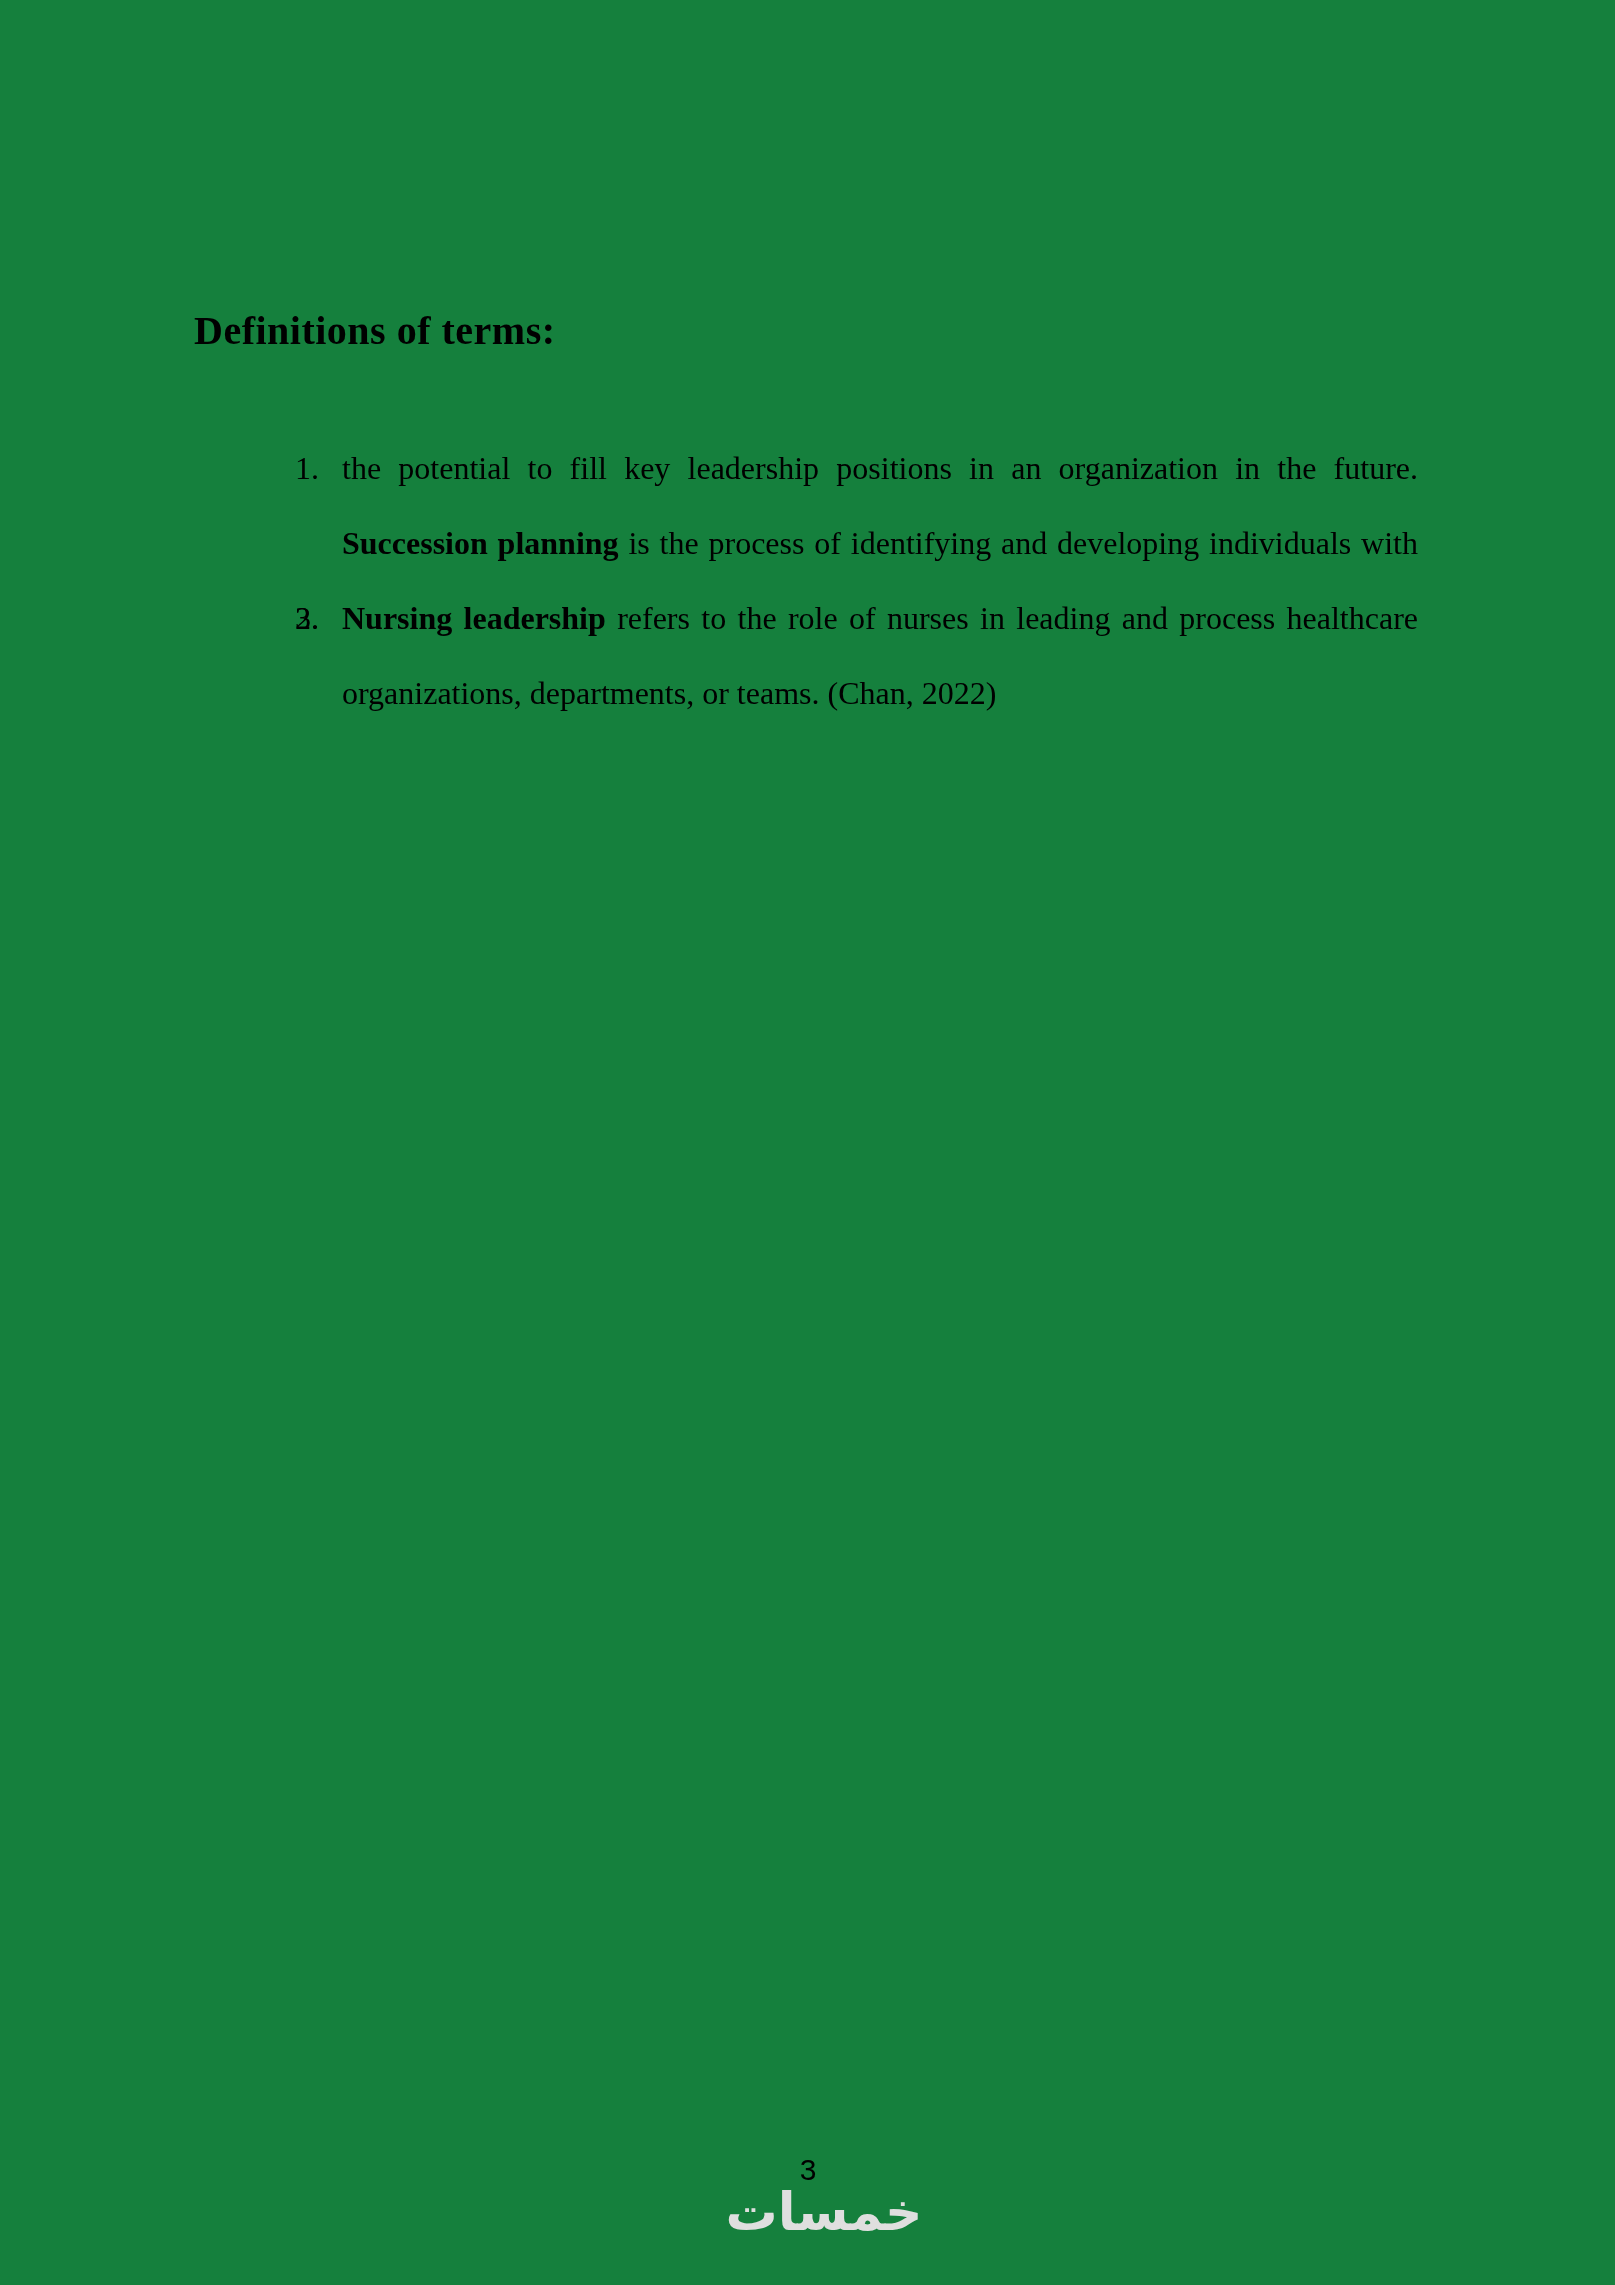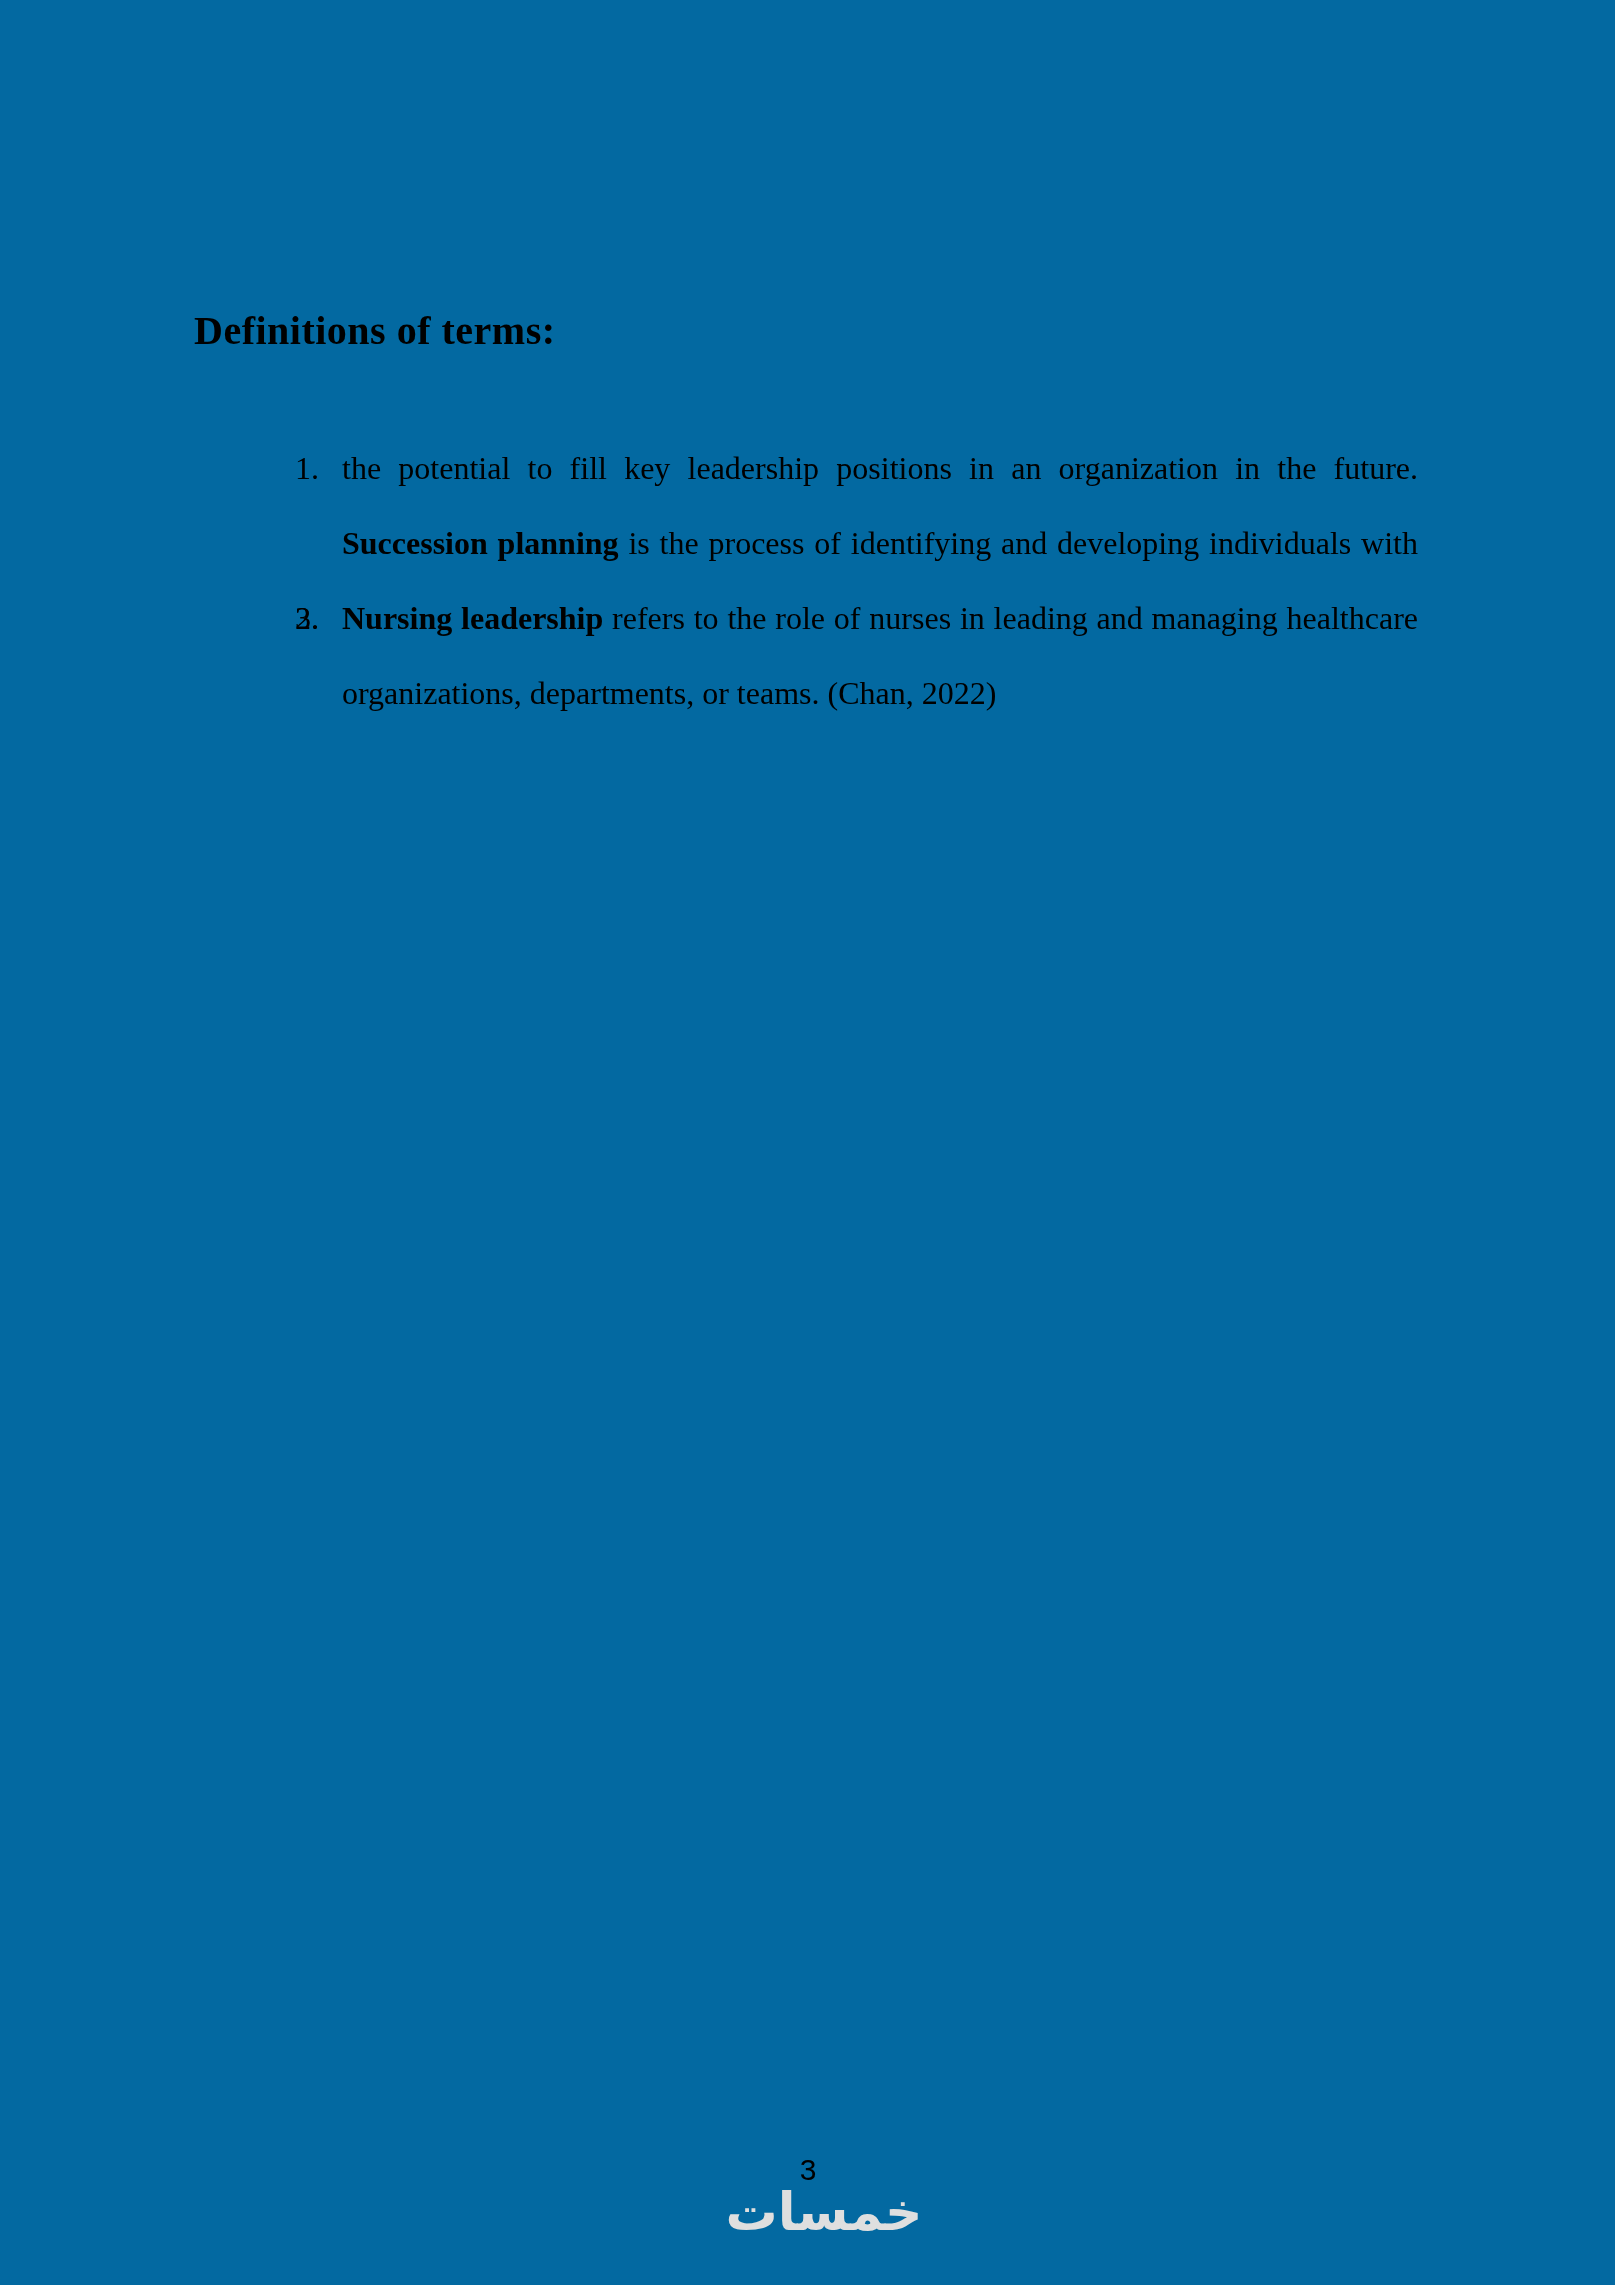--- a/index.html
+++ b/index.html
@@ -4,21 +4,21 @@
 <style>
   html, body {
     margin: 0;
     padding: 0;
     background: #ffffff;
   }
   .page {
     position: relative;
     width: 1616px;
     height: 2285px;
-    background: #0369a1;
+    background: #15803d;
     font-family: "Liberation Serif", "DejaVu Serif", serif;
     color: #000000;
     overflow: hidden;
   }
   .doc-title {
     position: absolute;
     left: 194px;
     top: 280px;
     font-size: 40px;
     font-weight: bold;
@@ -95,21 +95,21 @@
       <div class="line just">the potential to fill key leadership positions in an organization in the future.</div>
       <div class="line just"><span class="term">Succession planning</span><span> is the process of identifying and developing individuals with</span></div>
     </div>
 
     <div class="list-item">
       <span class="num">2.</span>
     </div>
 
     <div class="list-item">
       <span class="num">3.</span>
-      <div class="line just"><span class="term">Nursing leadership</span><span> refers to the role of nurses in leading and managing healthcare</span></div>
+      <div class="line just"><span class="term">Nursing leadership</span><span> refers to the role of nurses in leading and process healthcare</span></div>
       <div class="line">organizations, departments, or teams. (Chan, 2022)</div>
     </div>
 
   </div>
 
   <div class="page-number">3</div>
 
   <div class="watermark">خمسات</div>
 
 </div>

